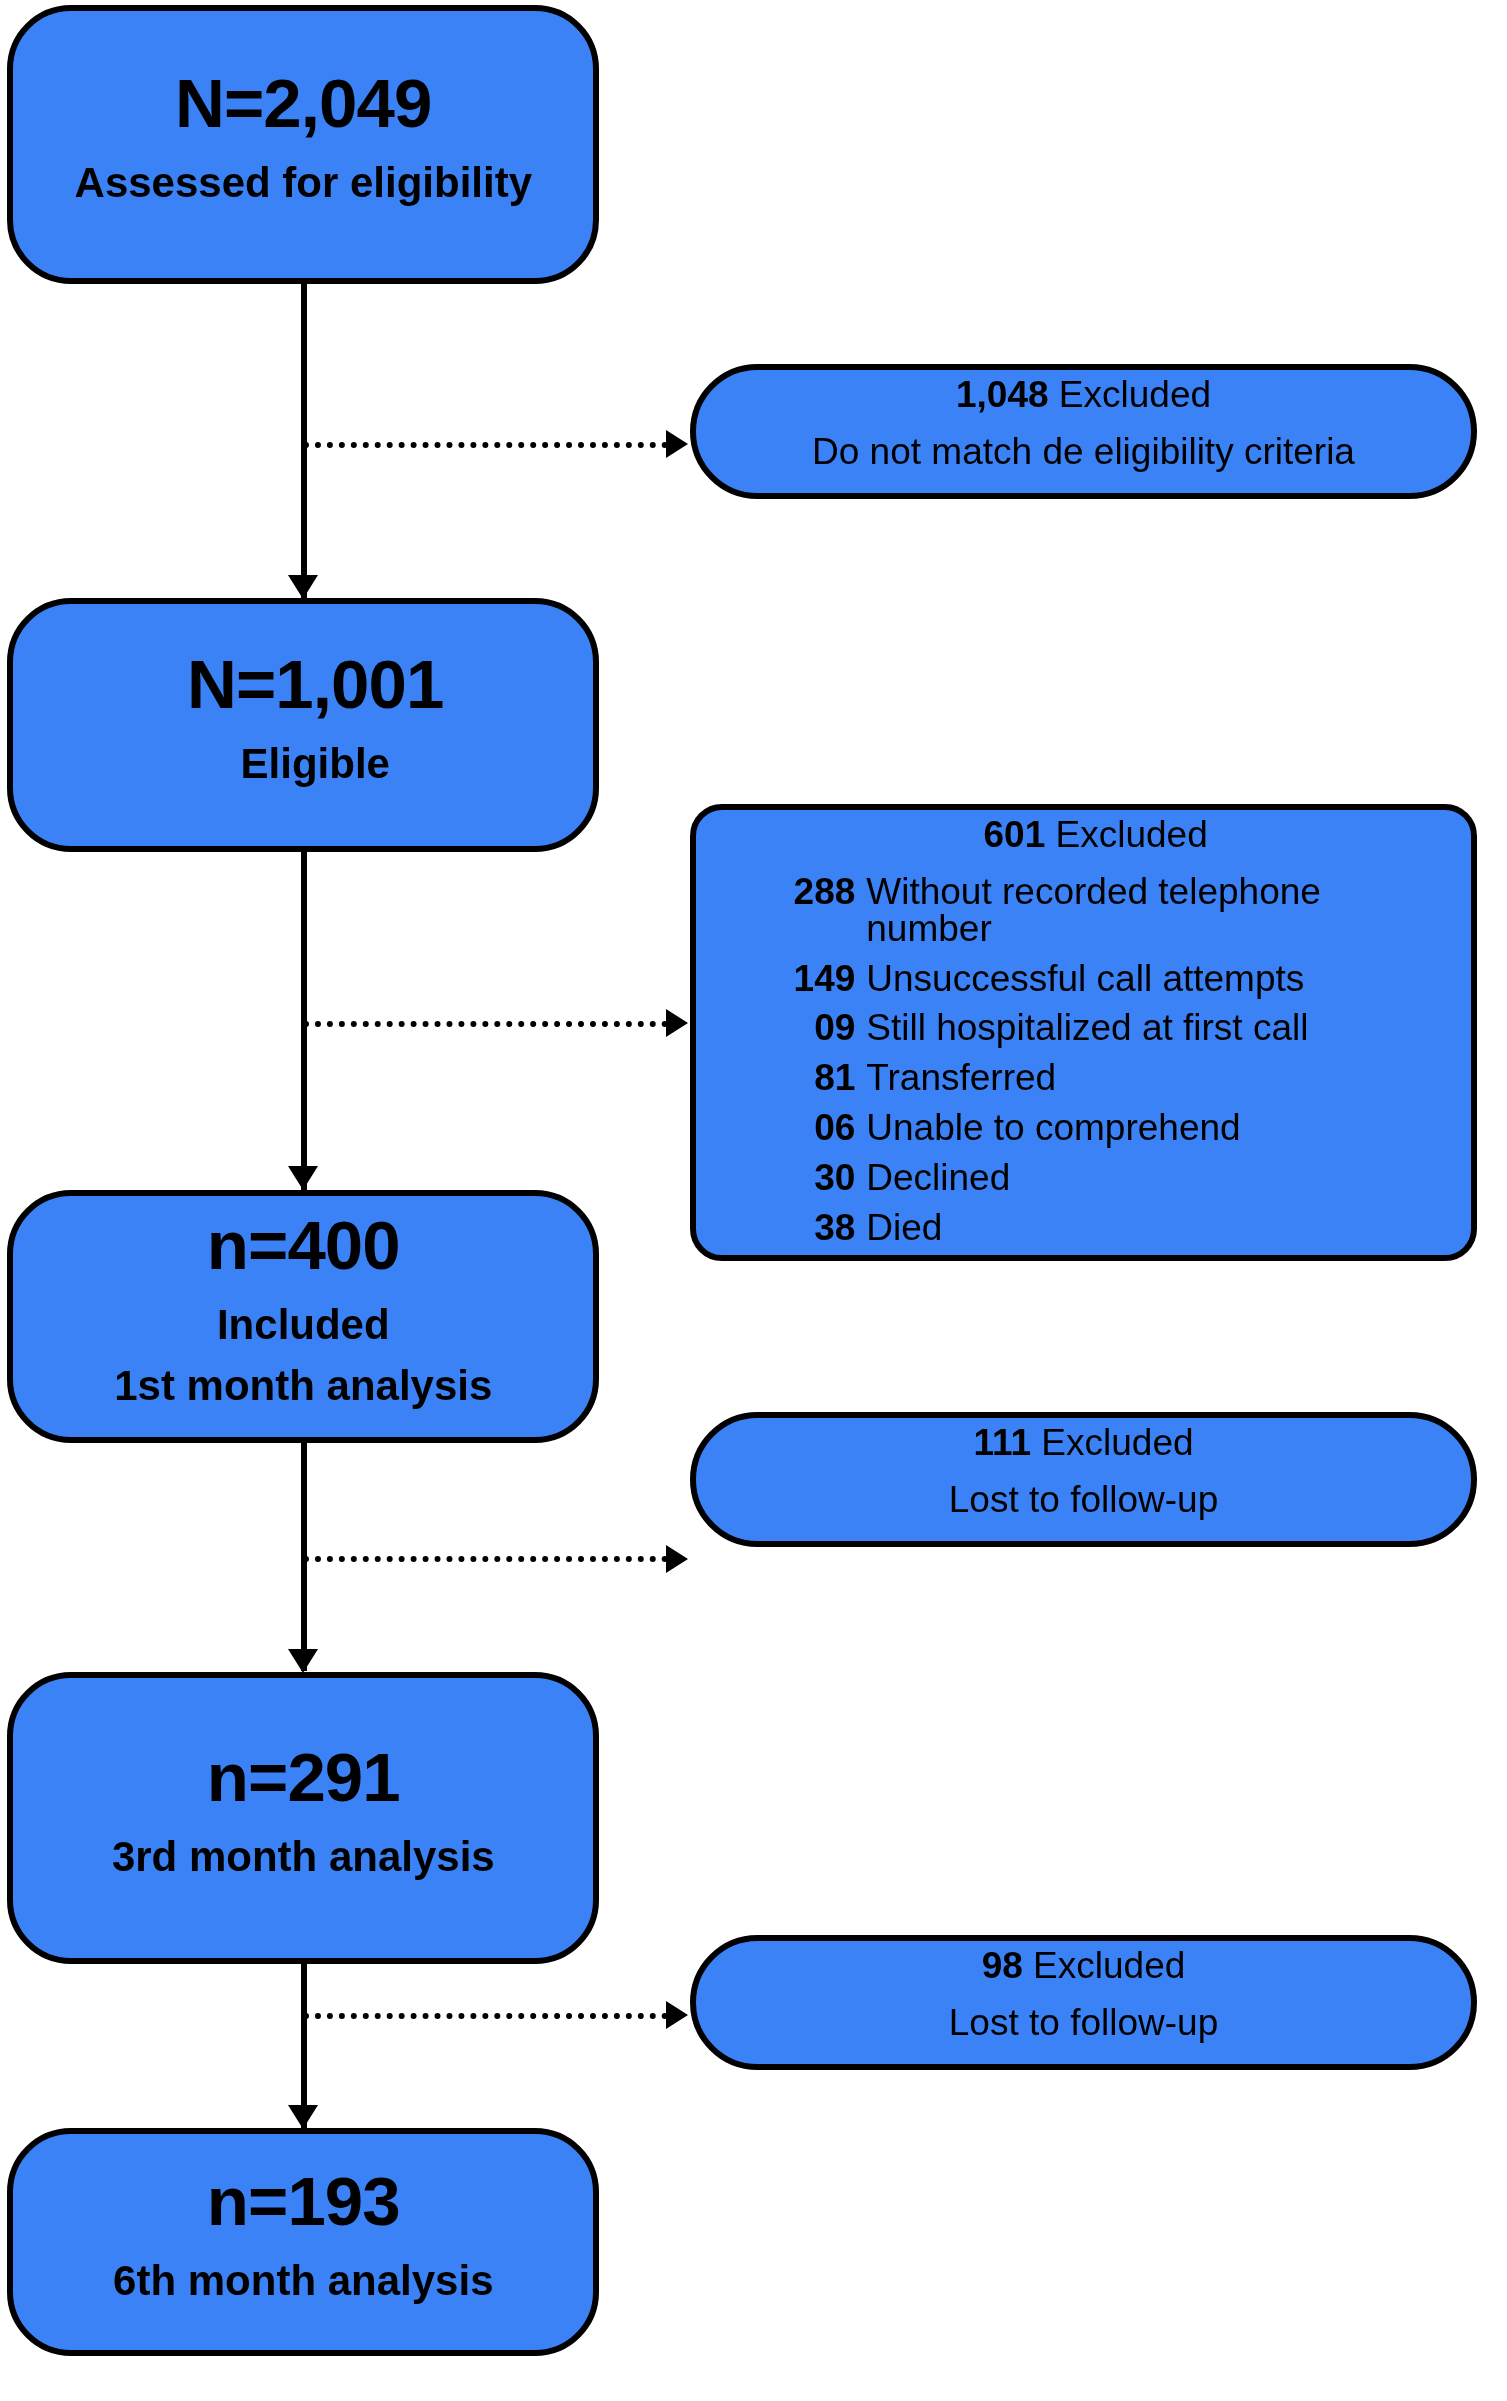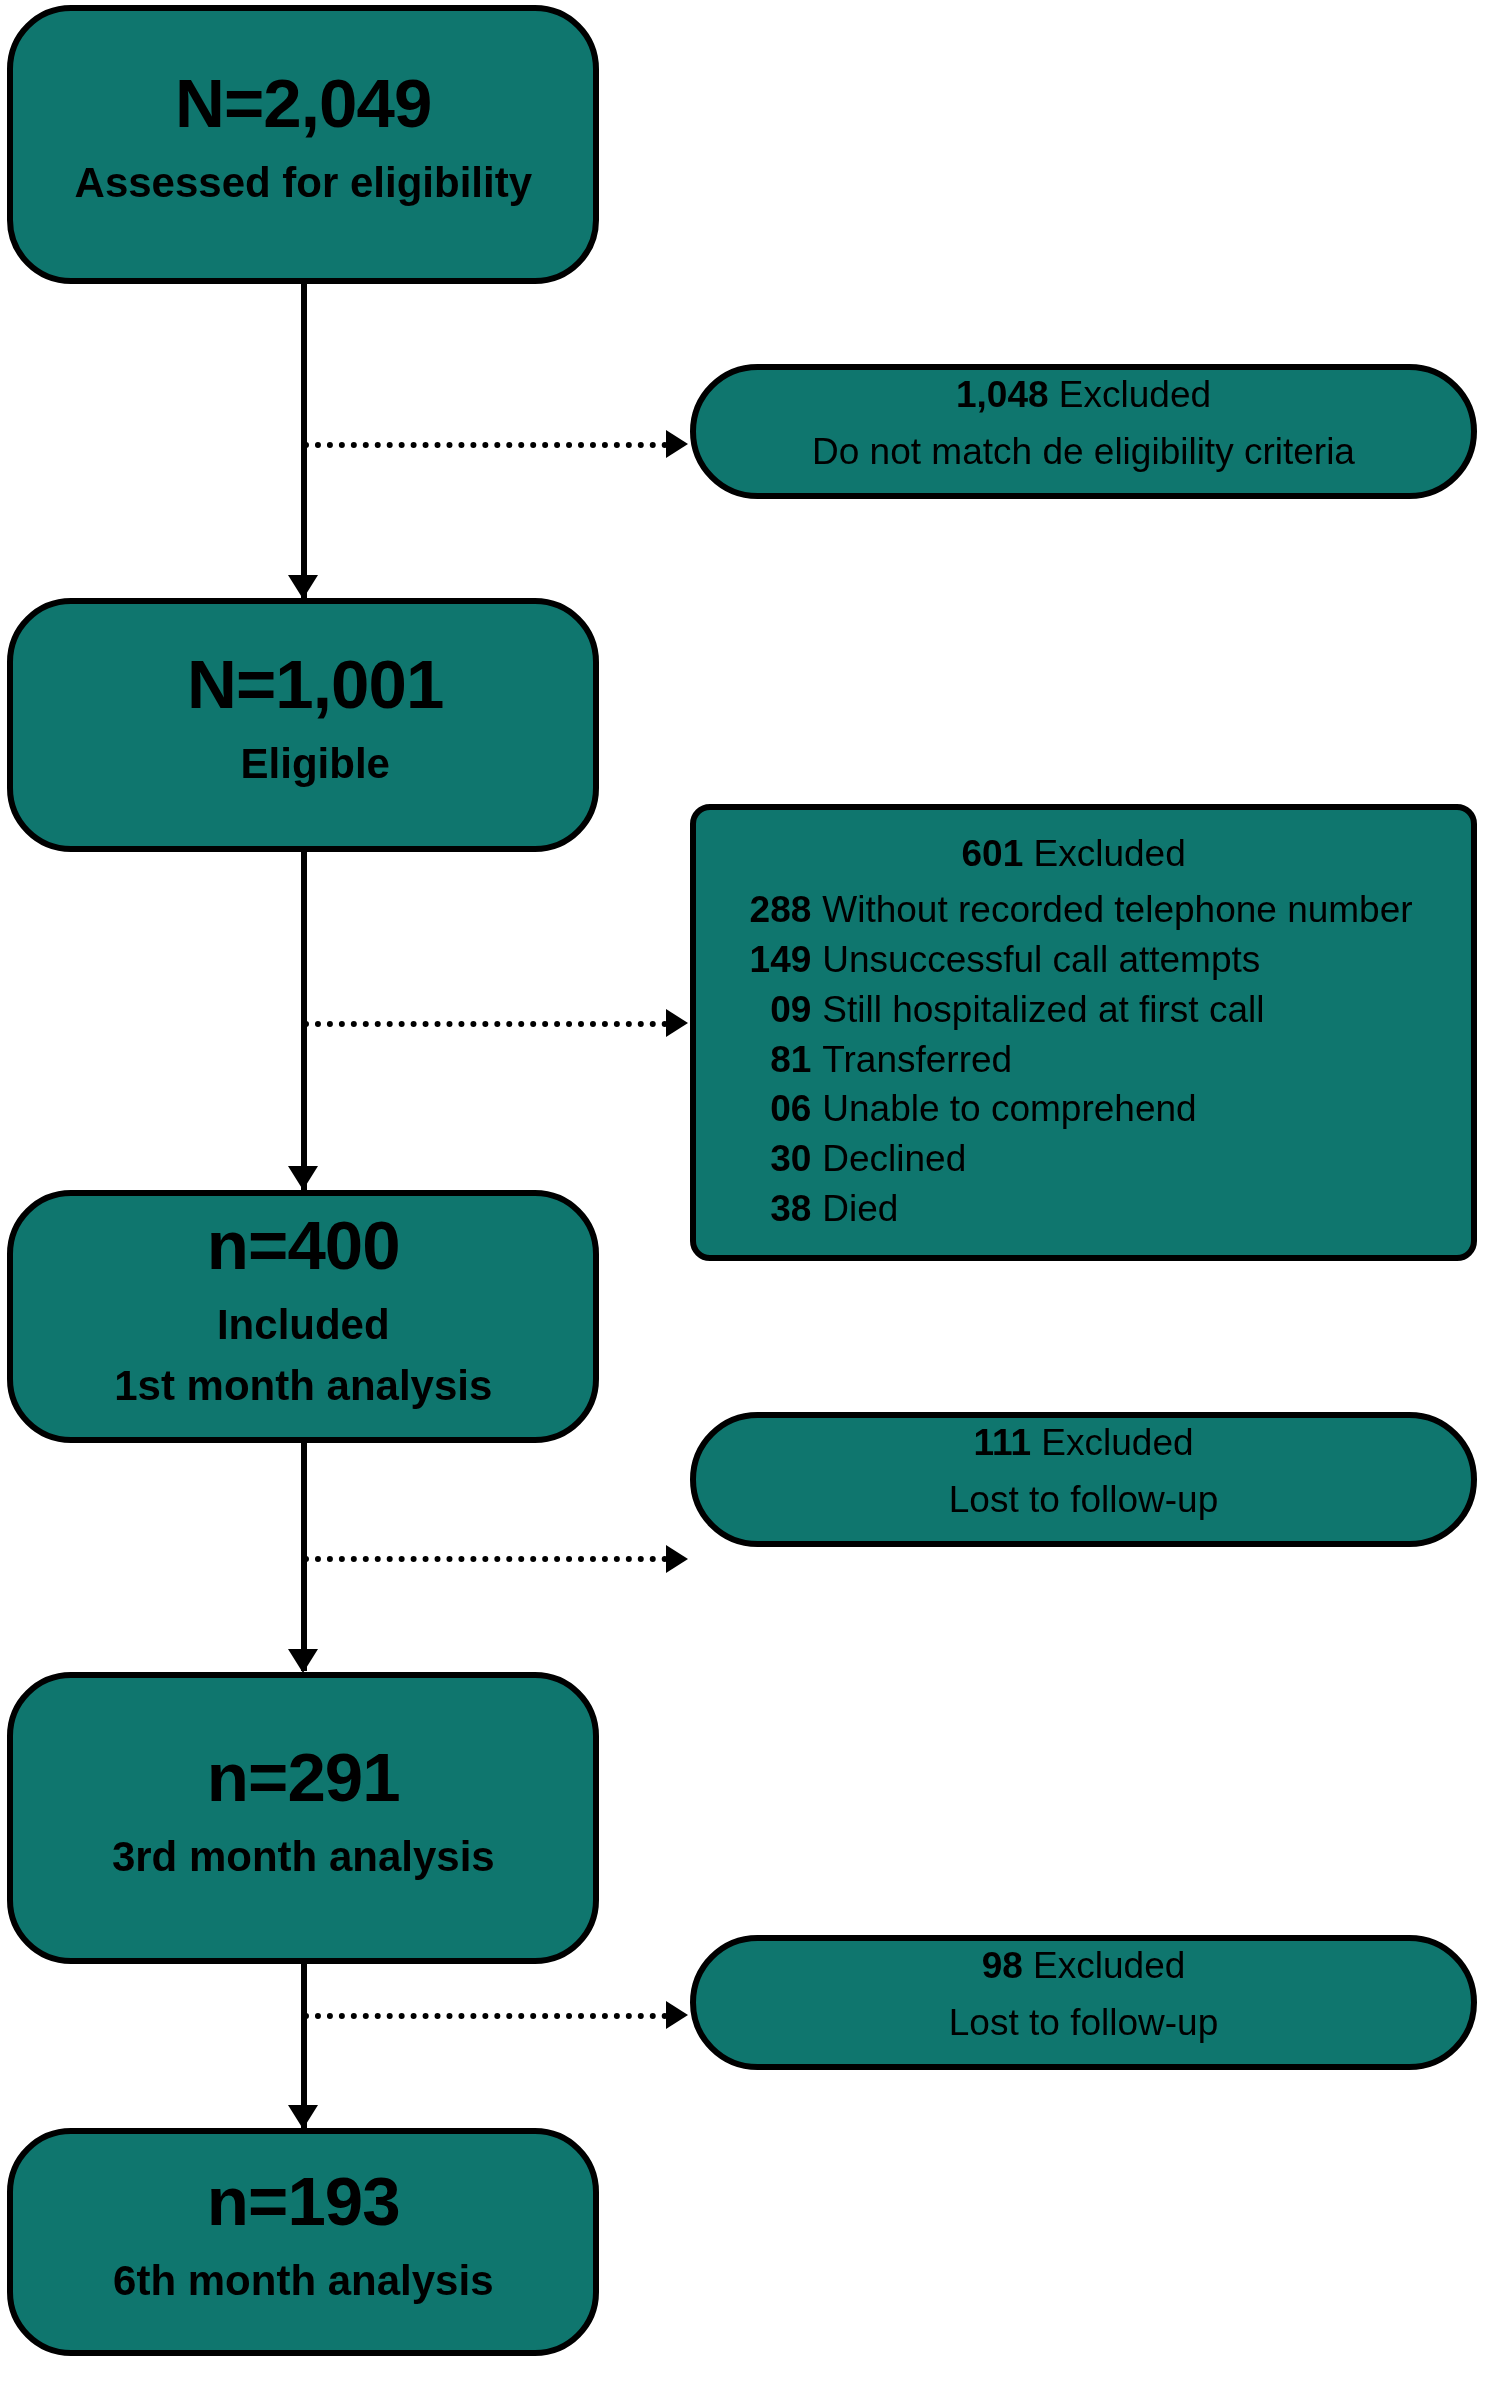--- a/index.html
+++ b/index.html
@@ -17,41 +17,42 @@
     width: 1507px;
     height: 2401px;
     background: #ffffff;
     overflow: hidden;
   }
 
   
   .node {
     position: absolute;
     box-sizing: border-box;
-    background: #0f766e;
+    background: #3b82f6;
     border: 6.4px solid #000000;
     display: flex;
     flex-direction: column;
     align-items: center;
     justify-content: center;
     text-align: center;
     z-index: 3;
   }
   .node.main-node {
     border-radius: 64px;
     left: 7.3px;
     width: 592px;
   }
   .node.excl-node {
     border-radius: 183px;
     left: 690px;
     width: 787px;
   }
   .node.excl-node.big {
-    border-radius: 20px;
+    border-radius: 32px;
+    padding-left: 44px;
   }
 
   .bignum {
     font-size: 69px;
     font-weight: bold;
     letter-spacing: -0.9px;
     line-height: 1.02;
     margin: 0 0 7.3px 0;
   }
   .sub {

